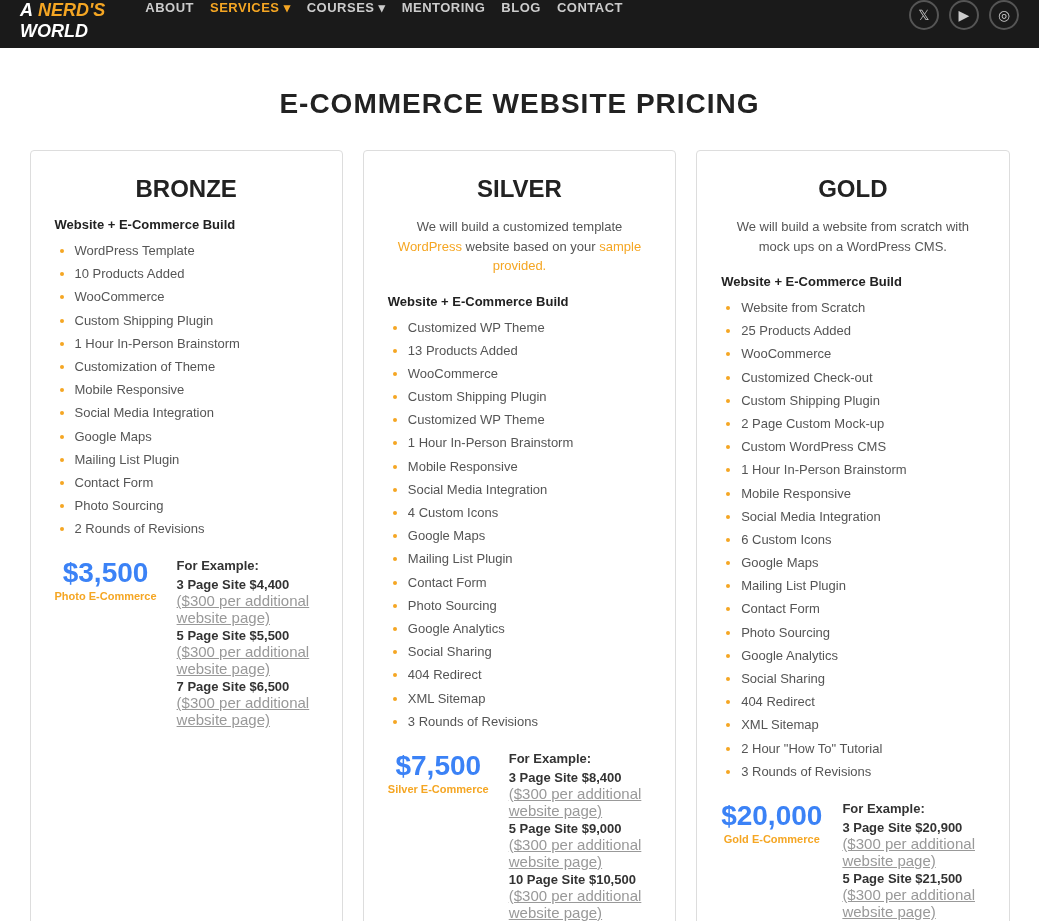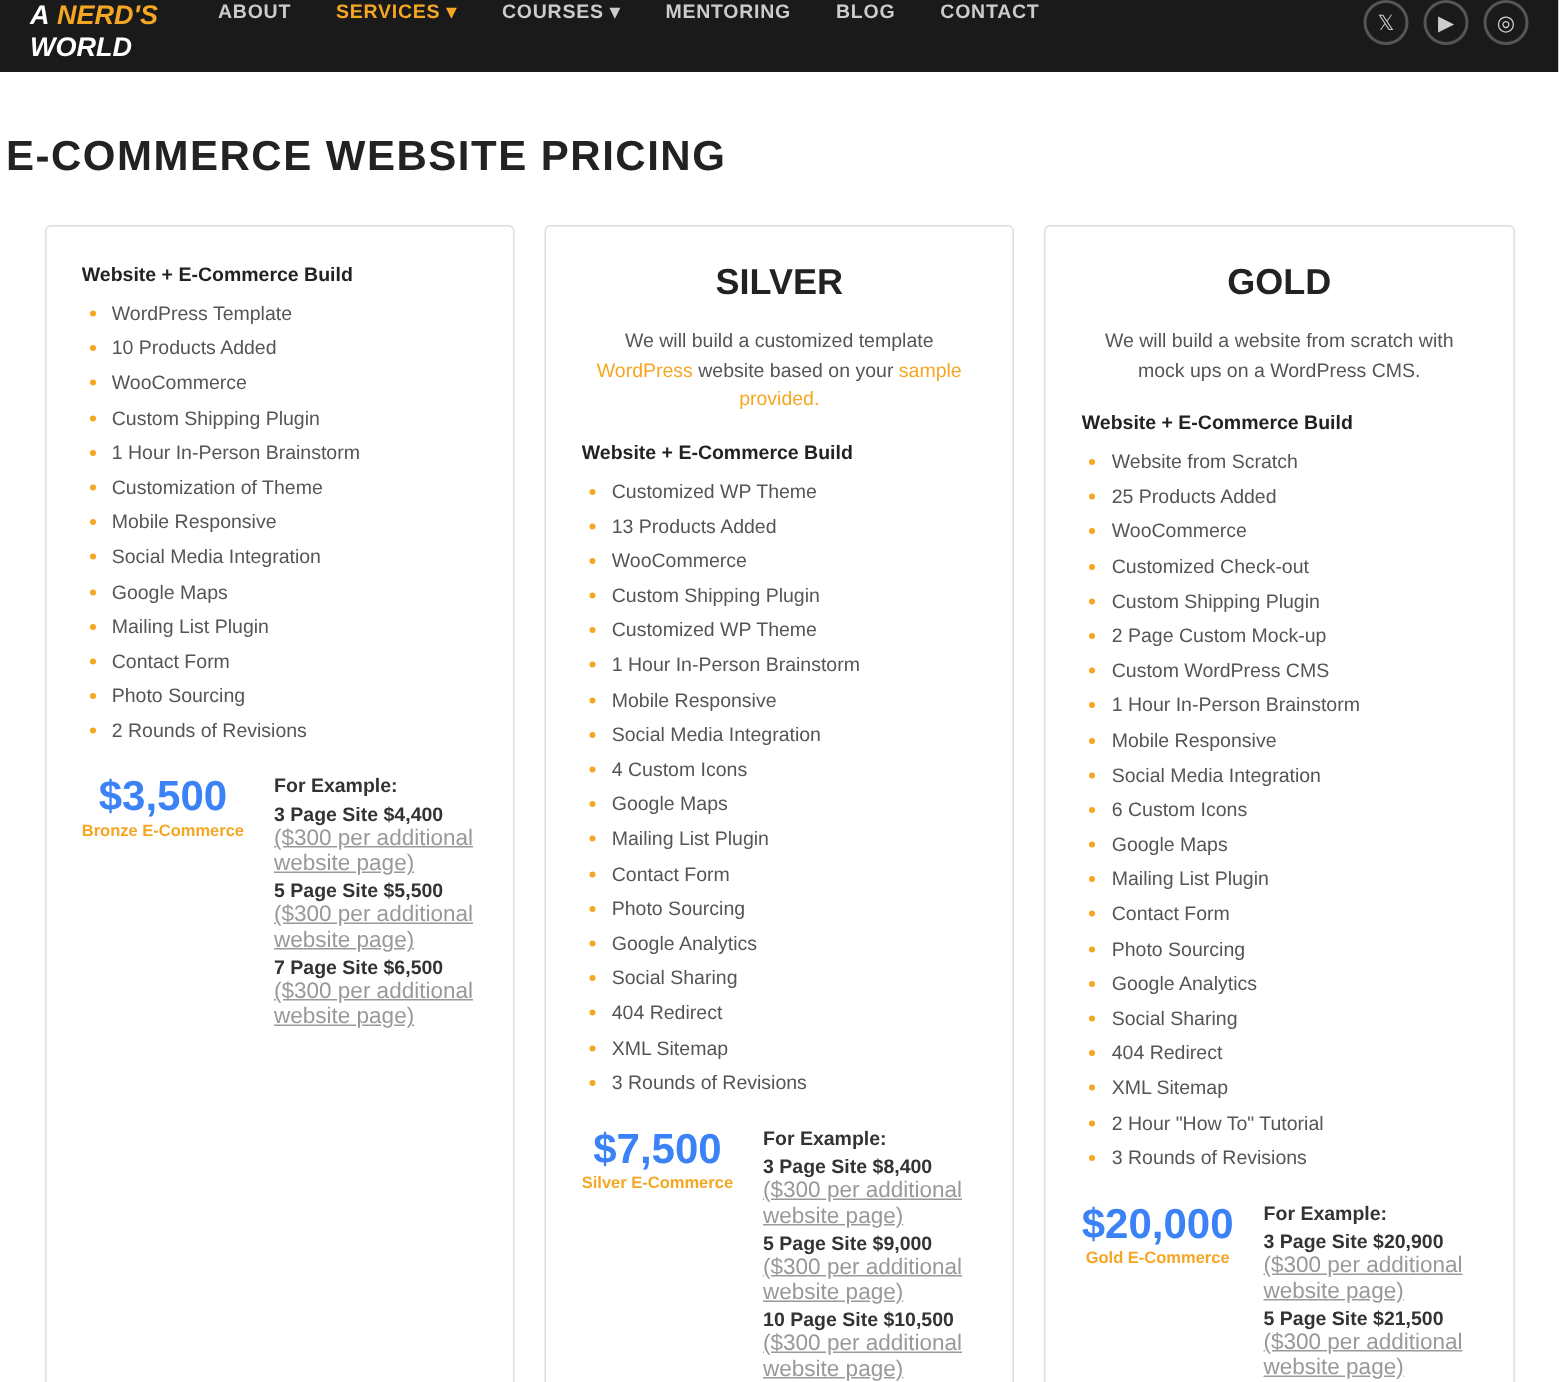--- a/index.html
+++ b/index.html
@@ -19,21 +19,21 @@
       font-size: 18px;
       margin-right: 40px;
       white-space: nowrap;
     }
     .nav-logo span.a { color: #fff; font-style: italic; }
     .nav-logo span.nerds { color: #f5a623; font-style: italic; }
     .nav-logo span.world { color: #fff; font-style: italic; }
     .nav-links {
       display: flex;
       align-items: center;
-      gap: 30px;
+      gap: 16px;
       flex: 1;
     }
     .nav-link {
       color: #ccc;
       text-decoration: none;
       font-size: 13px;
       font-weight: bold;
       letter-spacing: 0.5px;
       text-transform: uppercase;
       cursor: pointer;
@@ -52,20 +52,21 @@
       display: flex;
       align-items: center;
       justify-content: center;
       color: #ccc;
       font-size: 14px;
       cursor: pointer;
     }
 
     
     .page-title {
+      text-align: center;
       padding: 40px 4px 30px;
       font-size: 28px;
       font-weight: 900;
       letter-spacing: 1px;
       color: #222;
       text-transform: uppercase;
     }
 
     
     .pricing-grid {
@@ -190,40 +191,41 @@
     <div class="nav-icon-btn">▶</div>
     <div class="nav-icon-btn">◎</div>
   </div>
 </nav>
 
 <h1 class="page-title">E-COMMERCE WEBSITE PRICING</h1>
 
 <div class="pricing-grid">
 
   <div class="pricing-card">
+    <div class="card-title">BRONZE</div>
     <div class="section-label">Website + E-Commerce Build</div>
     <ul class="feature-list">
       <li><span>WordPress Template</span></li>
       <li><span>10 Products Added</span></li>
       <li><span>WooCommerce</span></li>
       <li><span>Custom Shipping Plugin</span></li>
       <li><span>1 Hour In-Person Brainstorm</span></li>
       <li><span>Customization of Theme</span></li>
       <li><span>Mobile Responsive</span></li>
       <li><span>Social Media Integration</span></li>
       <li><span>Google Maps</span></li>
       <li><span>Mailing List Plugin</span></li>
       <li><span>Contact Form</span></li>
       <li><span>Photo Sourcing</span></li>
       <li><span>2 Rounds of Revisions</span></li>
     </ul>
     <div class="pricing-footer">
       <div class="price-main">
         <div class="price-amount">$3,500</div>
-        <div class="price-label">Bronze E-Commerce</div>
+        <div class="price-label">Photo E-Commerce</div>
       </div>
       <div class="price-examples">
         <div class="for-example">For Example:</div>
         <div class="price-example-row">
           <span class="main-price">3 Page Site $4,400</span><br>
           <span class="sub-price">($300 per additional website page)</span>
         </div>
         <div class="price-example-row">
           <span class="main-price">5 Page Site $5,500</span><br>
           <span class="sub-price">($300 per additional website page)</span>

